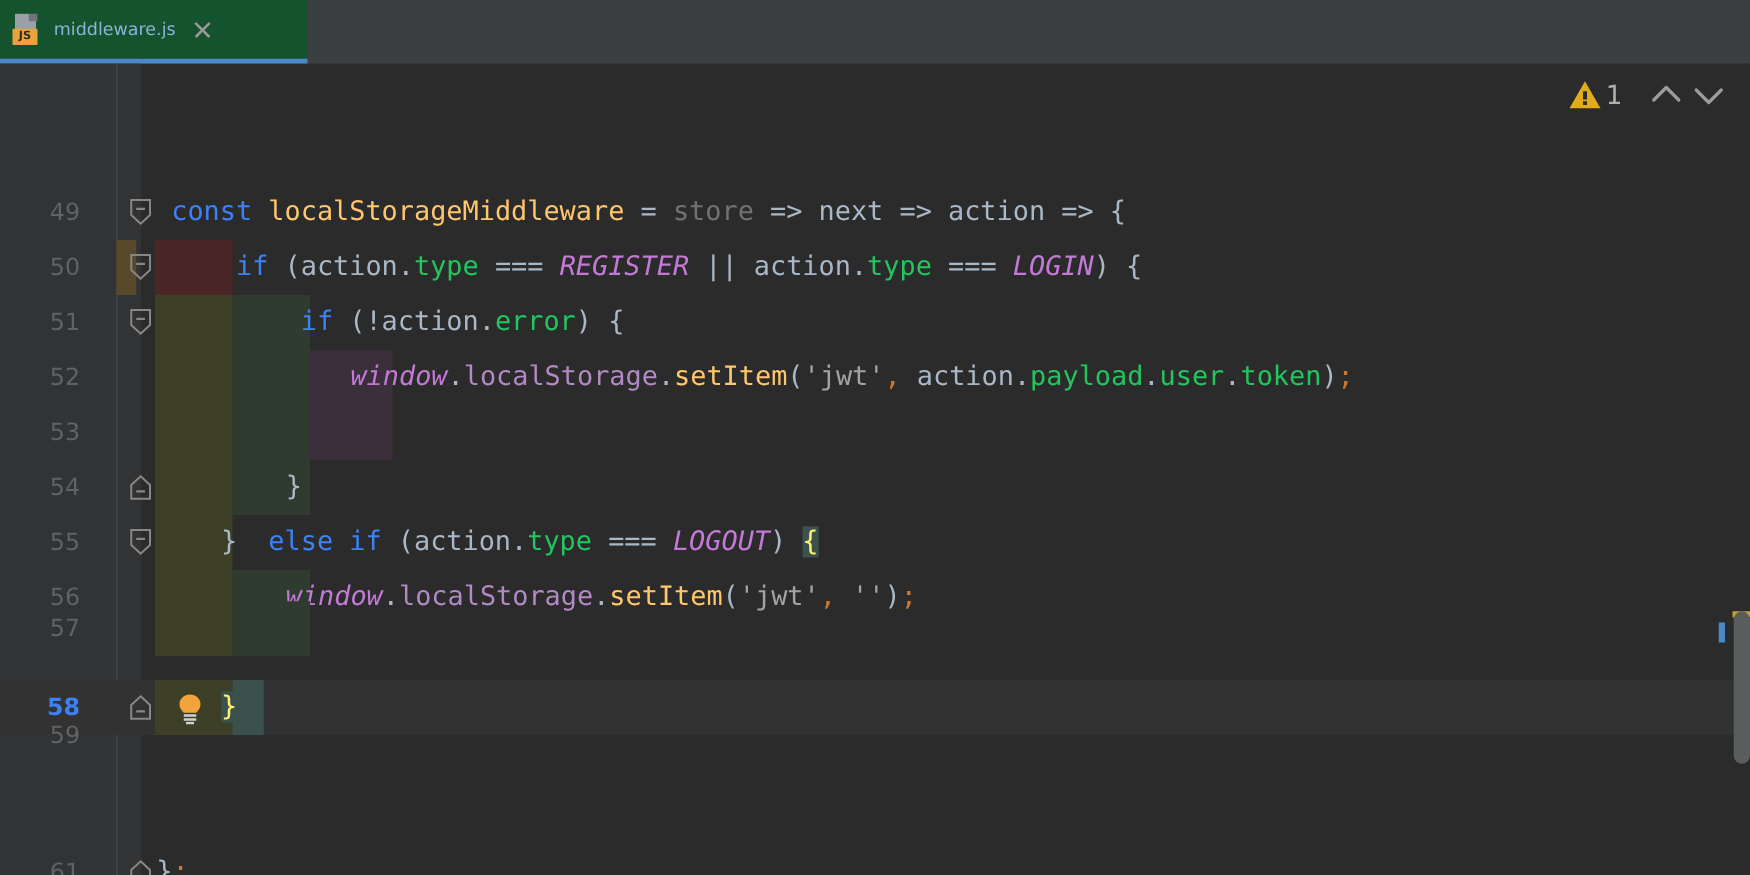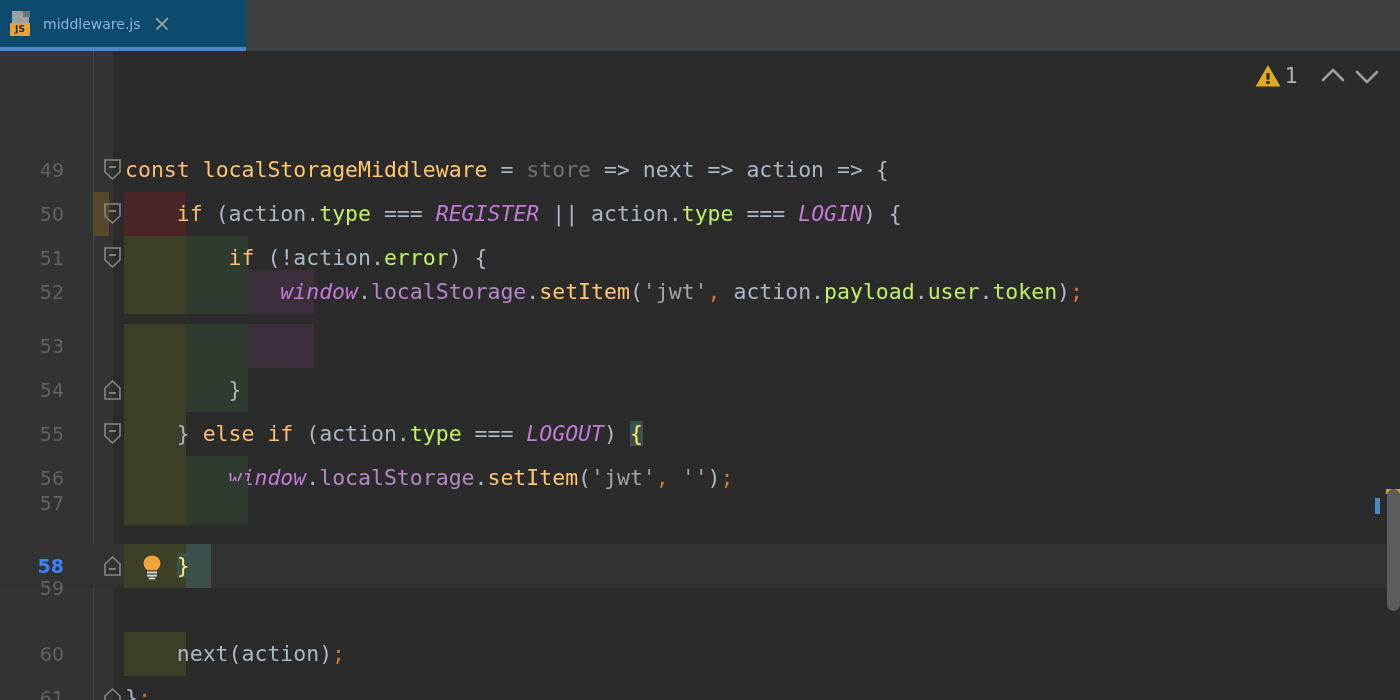--- a/index.html
+++ b/index.html
@@ -16,21 +16,21 @@
     background:#3c3f41;
     display:flex; align-items:flex-start;
   }
   .tabbar-bg-right {
     position:absolute; left:742px; top:0; width:658px; height:47px;
     background:#3c3f41;
   }
   .tab {
     position:relative;
     width:246px; height:47px;
-    background:#0c4a6e;
+    background:#14532d;
     display:flex; align-items:center;
     padding-left:10px;
     cursor:pointer;
   }
   .tab::after {
     content:""; position:absolute; left:0; bottom:-4px; width:246px; height:4px;
     background:#4a88c7;
   }
   .js-icon {
     position:relative; width:22px; height:26px; flex:0 0 auto; margin-right:11px;
@@ -119,24 +119,24 @@
   
   .code {
     position:absolute; left:125px; top:0; height:44px;
     font-family:"DejaVu Sans Mono", monospace;
     font-size:21.5px;
     color:#a9b7c6;
     white-space:pre;
     letter-spacing:0px;
   }
 
-  .kw   { color:#fdba74; }           
+  .kw   { color:#3b82f6;margin-left:12px; }           
   .fn   { color:#ffc66d; }           
   .str  { color:#a3a3a3; }           
-  .prop { color:#bef264; }           
+  .prop { color:#22c55e; }           
   .gbl  { color:#c379d6; font-style:italic; }  
   .glbl2{ color:#b389c4; }           
   .num  { color:#cc7832; }           
   .dim  { color:#6f7376; }           
   .pl   { color:#a9b7c6; }           
   .semi { color:#cc7832; }
   .brace-hl { color:#ffef6d; background:#3b514d; }
 
   .inlay {
     display:inline-block;
@@ -232,21 +232,21 @@
     <span class="iblock" style="left:186px;width:62px;background:#2f3b2f;"></span>
     <span class="fold">
       <svg width="21" height="22" viewBox="0 0 21 22">
           <path d="M3 1 h15 v12 l-7.5 7 L3 13 Z" fill="none" stroke="#878787" stroke-width="1.6"></path>
           <line x1="7" y1="8" x2="14" y2="8" stroke="#878787" stroke-width="1.8"></line>
         </svg>
     </span>
     <span class="code"><span class="pl">        </span><span class="kw">if</span> <span class="pl">(!action.</span><span class="prop">error</span><span class="pl">) {</span></span>
   </div>
 
-  <div class="row" style="top:219px;">
+  <div class="row" style="top:229px;">
     <span class="lineno">52</span>
     <span class="iblock" style="left:124px;width:62px;background:#3d3f26;"></span>
     <span class="iblock" style="left:186px;width:62px;background:#2f3b2f;"></span>
     <span class="iblock" style="left:248px;width:66px;background:#3b2f3c;"></span>
     <span class="code"><span class="pl">            </span><span class="gbl">window</span><span class="pl">.</span><span class="glbl2">localStorage</span><span class="pl">.</span><span class="fn">setItem</span><span class="pl">(</span><span class="str">'jwt'</span><span class="semi">,</span><span class="pl"> action.</span><span class="prop">payload</span><span class="pl">.</span><span class="prop">user</span><span class="pl">.</span><span class="prop">token</span><span class="pl">)</span><span class="semi">;</span></span>
   </div>
 
   <div class="row" style="top:273px;">
     <span class="lineno">53</span>
     <span class="iblock" style="left:124px;width:62px;background:#3d3f26;"></span>
@@ -311,25 +311,20 @@
         <rect x="8.8" y="23.5" width="6.4" height="1.9" fill="#cfd2d4"></rect>
       </svg>
     </span>
     <span class="code"><span class="pl">    </span><span class="brace-hl">}</span></span>
   </div>
 
   <div class="row" style="top:515px;">
     <span class="lineno">59</span>
   </div>
 
-  <div class="row" style="top:581px;">
-    <span class="lineno">60</span>
-    <span class="iblock" style="left:124px;width:62px;background:#3d3f26;"></span>
-    <span class="code"><span class="pl">    next(action)</span><span class="semi">;</span></span>
-  </div>
 
   <div class="row" style="top:625px;">
     <span class="lineno">61</span>
     <span class="fold">
       <svg width="21" height="22" viewBox="0 0 21 22">
           <path d="M10.5 2 L18 9 v11 H3 V9 Z" fill="none" stroke="#878787" stroke-width="1.6"></path>
           <line x1="7" y1="14" x2="14" y2="14" stroke="#878787" stroke-width="1.8"></line>
         </svg>
     </span>
     <span class="code"><span class="pl">}</span><span class="semi">;</span></span>

